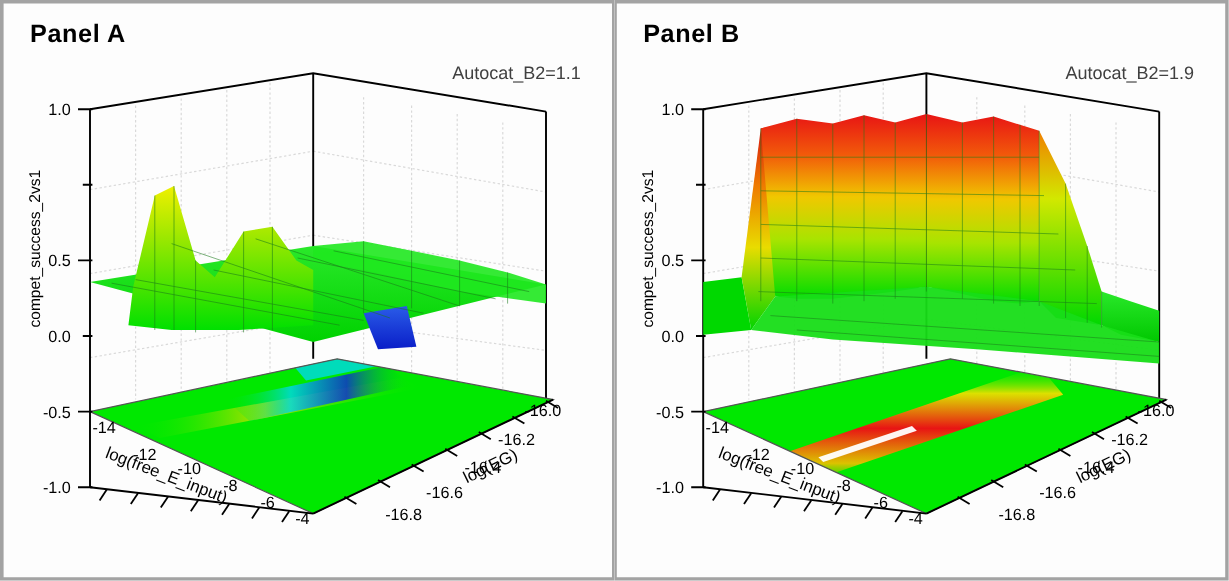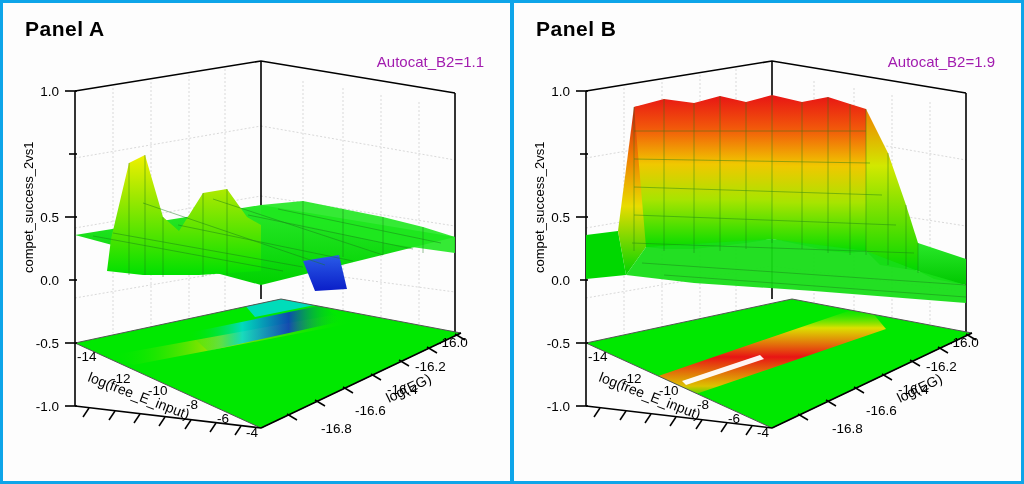--- a/index.html
+++ b/index.html
@@ -1,26 +1,26 @@
 <!DOCTYPE html>
 <html><head>
 <meta charset="utf-8">
 <style>
   html,body{margin:0;padding:0;background:#ffffff;}
   body{width:1024px;height:484px;font-family:"Liberation Sans",sans-serif;overflow:hidden;}
   #figure{position:relative;width:1024px;height:484px;display:flex;background:#fdfdfd;}
 
   .panel{position:relative;width:512px;height:484px;box-sizing:border-box;
-         border:3px solid #0ea5e9;background:#fdfdfd;}
+         border:3px solid #a3a3a3;background:#fdfdfd;}
   .panel.left{border-right-width:2px;}
   .panel.right{border-left-width:2px;}
 
   .panel-title{position:absolute;left:22px;top:14px;font-size:21px;font-weight:bold;
                letter-spacing:.5px;color:#000;}
-  .panel-note{position:absolute;right:26px;top:50px;font-size:15px;color:#a21caf;}
+  .panel-note{position:absolute;right:26px;top:50px;font-size:15px;color:#404040;}
 
   .plot{position:absolute;left:0;top:0;width:512px;height:484px;}
   .plot svg{display:block;}
 
   .ztitle{font-size:13px;fill:#000;}
   .ticklbl{font-size:13.5px;fill:#000;}
   .axttl{font-size:14px;fill:#000;}
 </style>
 </head>
 <body>

